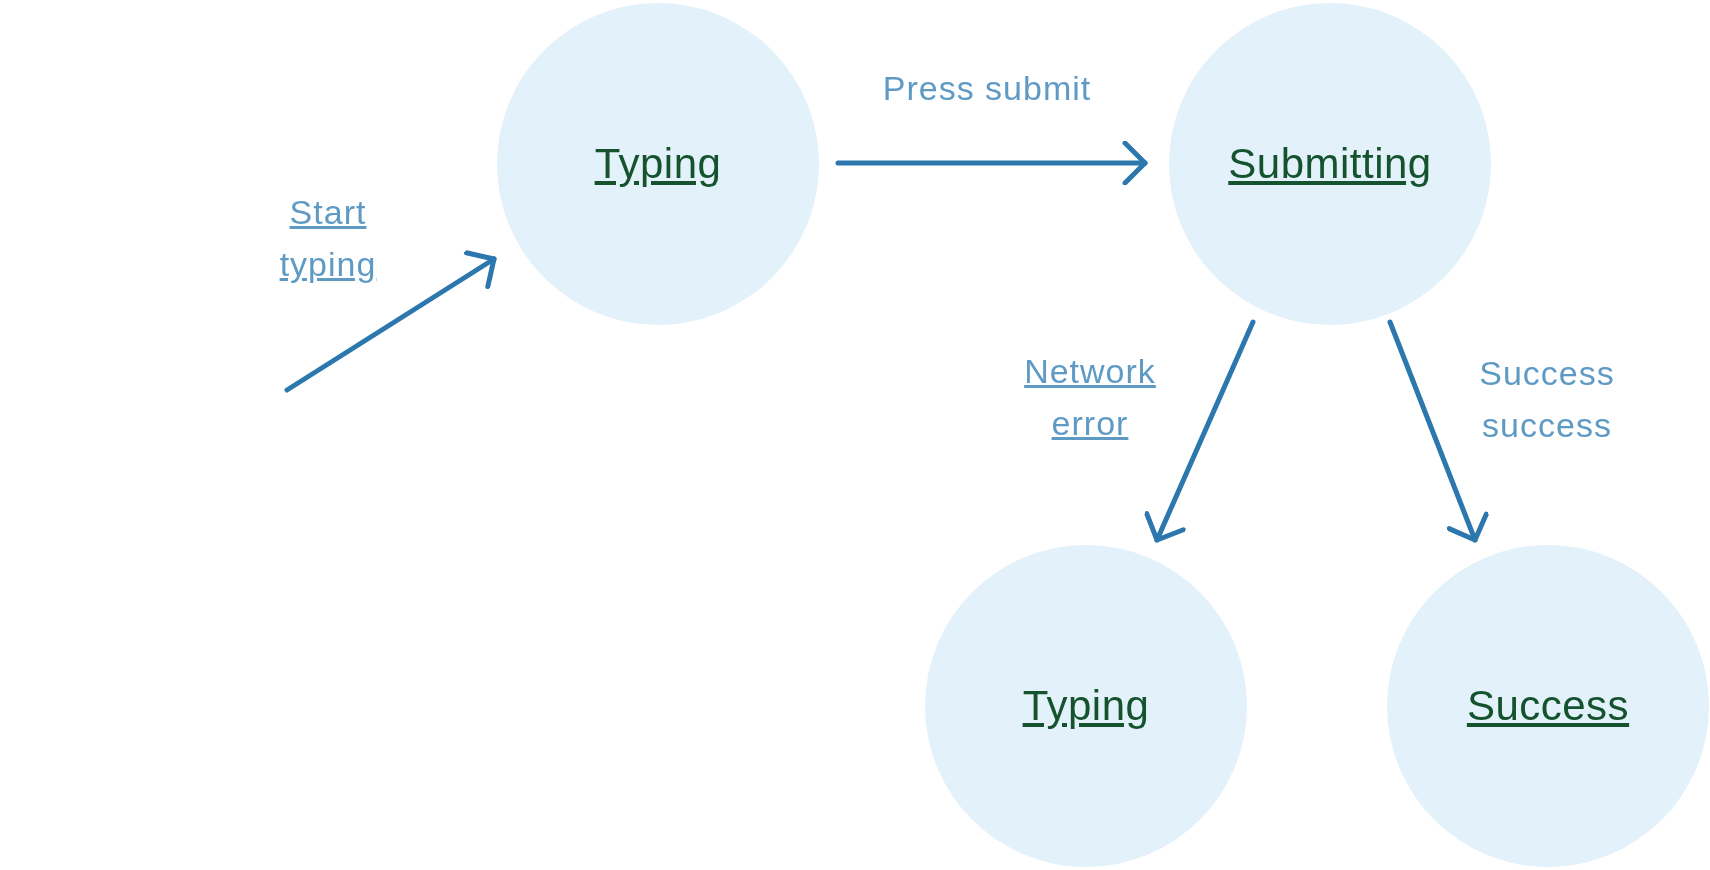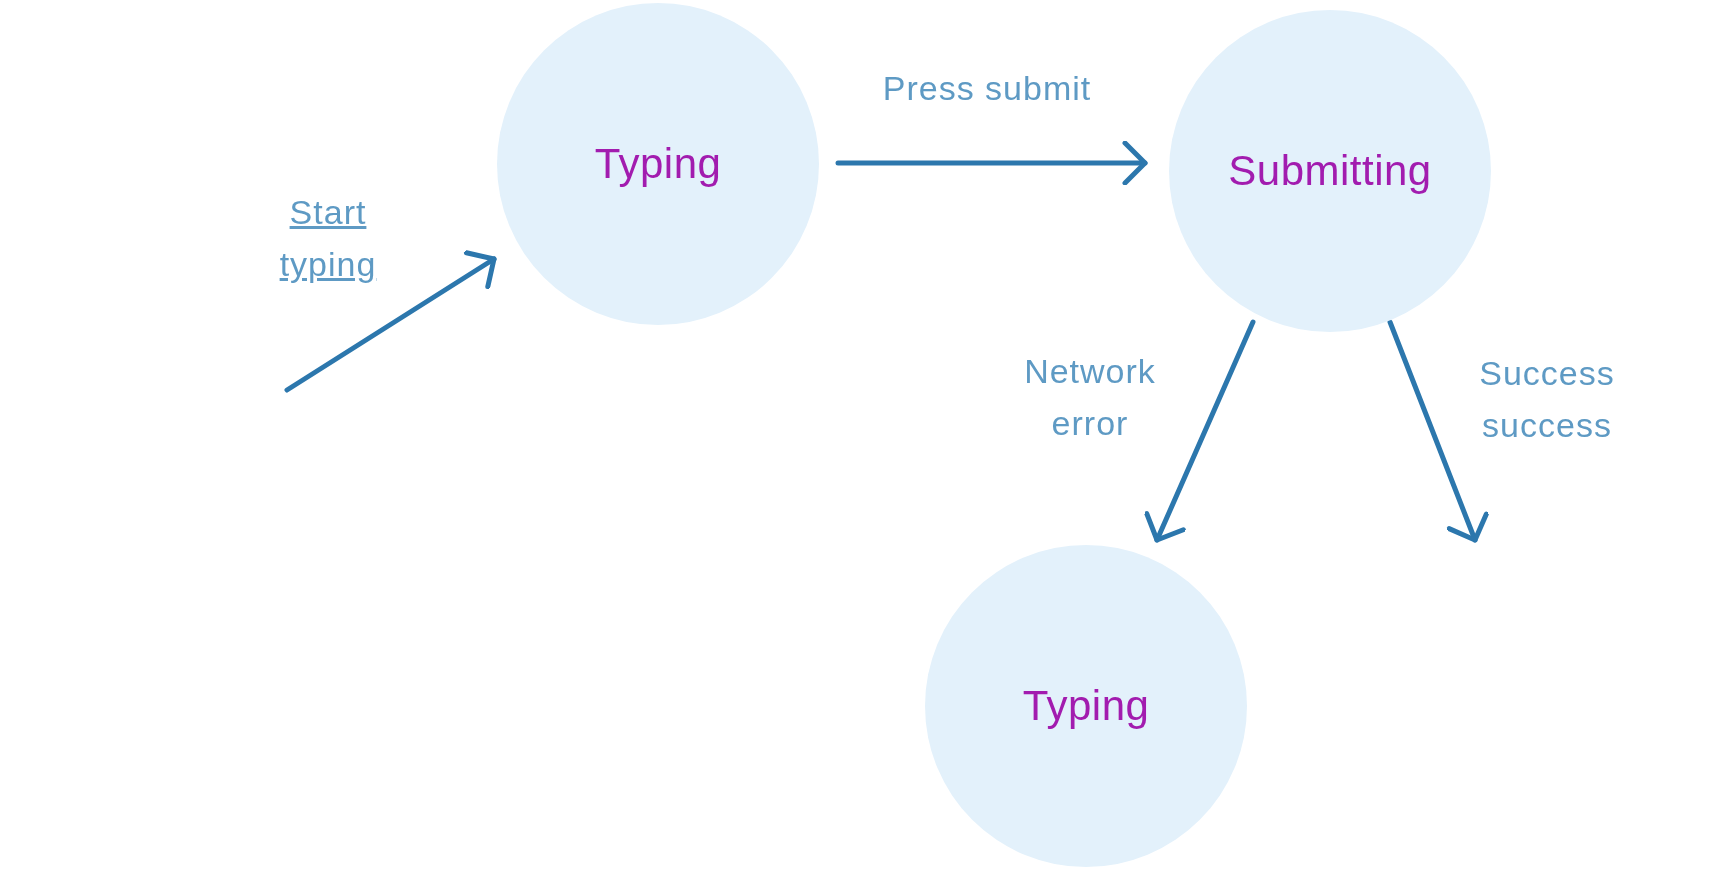--- a/index.html
+++ b/index.html
@@ -6,33 +6,33 @@
   #canvas{
     position:relative;width:1710px;height:870px;background:#ffffff;
     overflow:hidden;font-family:"Liberation Sans", sans-serif;
   }
   #arrow-layer{position:absolute;left:0;top:0;width:1710px;height:870px;}
   .state-circle{
     position:absolute;width:322px;height:322px;border-radius:50%;
     background:#E3F1FB;display:flex;align-items:center;justify-content:center;
   }
   .state-label{
-    color:#a21caf;font-size:42px;letter-spacing:0.5px;white-space:nowrap;
+    color:#14532d;font-size:42px;letter-spacing:0.5px;white-space:nowrap;text-decoration:underline;
   }
   .edge-label{
     position:absolute;color:#5E9AC4;font-size:34px;line-height:52px;
     text-align:center;letter-spacing:1px;
   }
   .lbl-start-typing   {left:268px; top:186px; width:120px;text-decoration:underline;}
   .lbl-press-submit   {left:837px; top:62px;  width:300px;}
-  .lbl-network-error  {left:1010px;top:345px; width:160px;}
+  .lbl-network-error  {left:1010px;top:345px; width:160px;text-decoration:underline;}
   .lbl-network-success{left:1462px;top:347px; width:170px;}
   .st-empty     {left:2px;   top:339px;}
   .st-typing    {left:497px; top:3px;}
-  .st-submitting{left:1169px;top:10px;}
+  .st-submitting{left:1169px;top:3px;}
   .st-error     {left:925px; top:545px;}
   .st-success   {left:1387px;top:545px;}
 </style>
 </head>
 <body>
 
 <div id="canvas">
 
   <svg id="arrow-layer" viewBox="0 0 1710 870" xmlns="http://www.w3.org/2000/svg">
     <defs>
@@ -52,20 +52,23 @@
   </div>
 
   <div class="state-circle st-submitting">
     <span class="state-label">Submitting</span>
   </div>
 
   <div class="state-circle st-error">
     <span class="state-label">Typing</span>
   </div>
 
+  <div class="state-circle st-success">
+    <span class="state-label">Success</span>
+  </div>
 
   <div class="edge-label lbl-start-typing">Start typing</div>
 
   <div class="edge-label lbl-press-submit">Press submit</div>
 
   <div class="edge-label lbl-network-error">Network error</div>
 
   <div class="edge-label lbl-network-success">Success success</div>
 
 </div>

